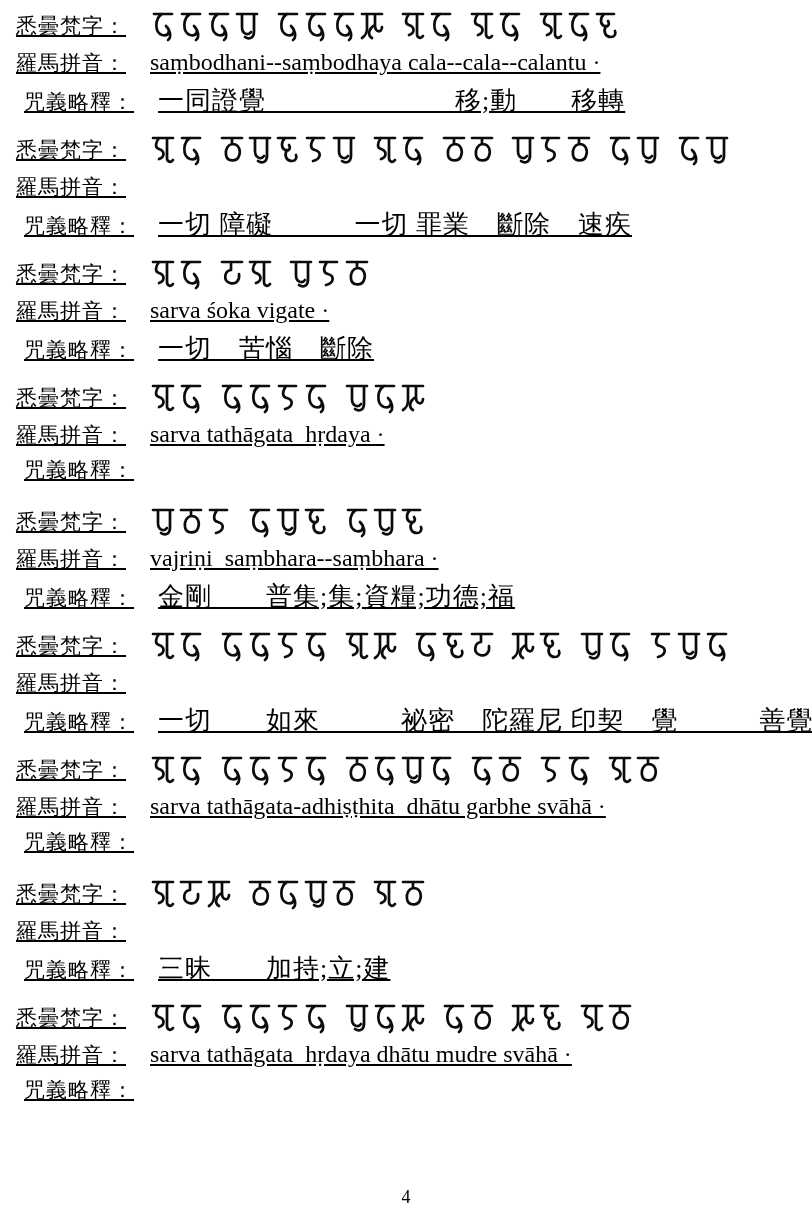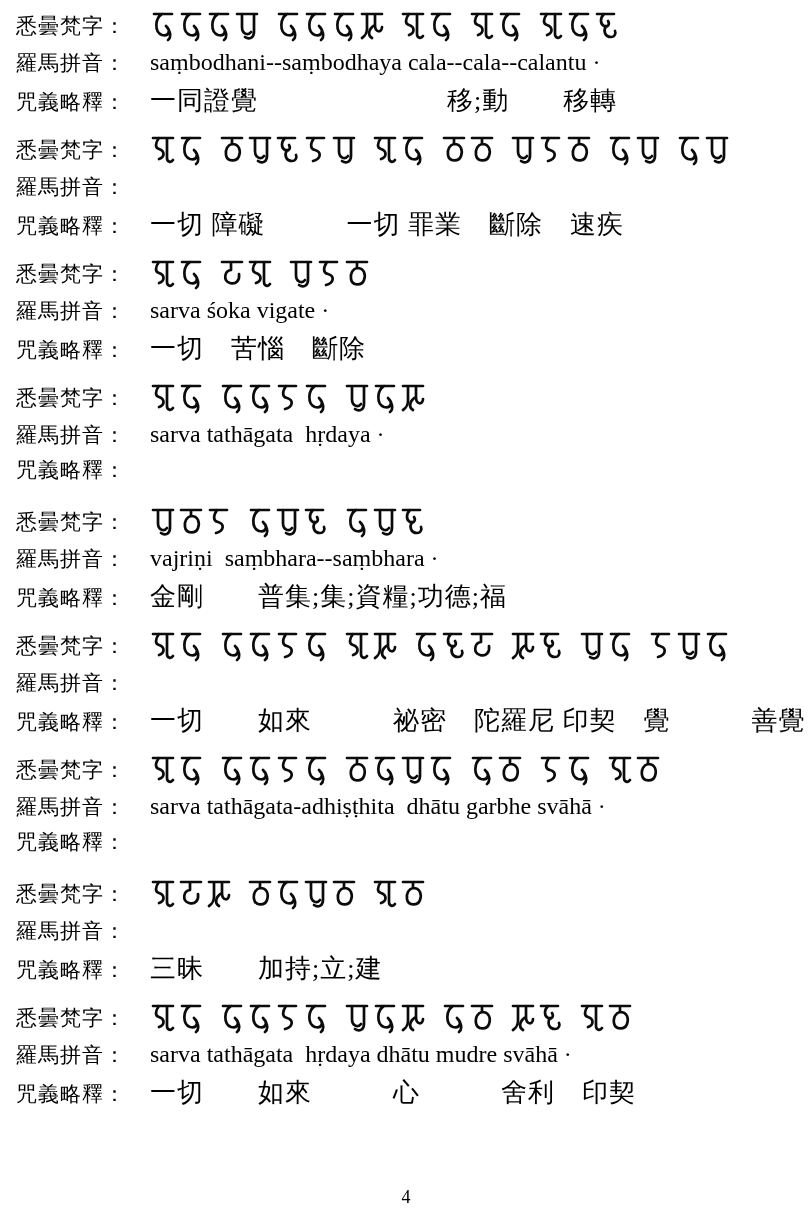--- a/index.html
+++ b/index.html
@@ -3,38 +3,38 @@
 <meta charset="utf-8">
 <style>
   html,body{margin:0;padding:0;}
   body{
     width:812px;height:1224px;
     background:#ffffff;color:#000000;
     font-family:"Liberation Serif","DejaVu Serif",serif;
     position:relative;overflow:hidden;
   }
   .content{padding:6px 10px 0 16px;}
-  .block{margin-bottom:12px;}
+  .block{margin-bottom:12px;text-decoration:underline;}
   .row{display:flex;align-items:baseline;}
   .label{
     flex:0 0 134px;min-width:134px;
     font-size:21px;letter-spacing:1px;
     white-space:nowrap;line-height:1.5;
   }
   .siddham-row{height:42px;align-items:center;}
   .glyphs{display:flex;align-items:center;flex-wrap:nowrap;}
   .word{display:flex;margin-right:13px;}
   .glyph{
     width:26px;height:34px;margin-right:2px;
     stroke:#0b0b0b;stroke-width:2.7;fill:none;
     stroke-linecap:round;stroke-linejoin:round;
   }
   .roman-row{height:35px;}
   .roman-text{font-size:24px;white-space:pre;}
-  .gloss-row{height:35px;}
+  .gloss-row{height:35px;margin-left:8px;}
   .gloss-text{font-size:26px;letter-spacing:1px;white-space:pre;}
   .page-number{
     position:absolute;left:0;right:0;bottom:16px;
     text-align:center;font-size:18px;
   }
   .defs-svg{position:absolute;width:0;height:0;overflow:hidden;}
 </style>
 </head>
 <body>
 
@@ -631,19 +631,18 @@
               </svg>
             </span>
           </span>
     </div>
     <div class="row roman-row">
       <span class="label">羅馬拼音：</span>
       <span class="roman-text">sarva tathāgata  hṛdaya dhātu mudre svāhā ·</span>
     </div>
     <div class="row gloss-row">
       <span class="label">咒義略釋：</span>
-      <span class="gloss-text">一切　　如來　　　心　　　舍利　印契</span>
     </div>
   </div>
 </div>
 </div>
 
 <div class="page-number">4</div>
 
 </body></html>

